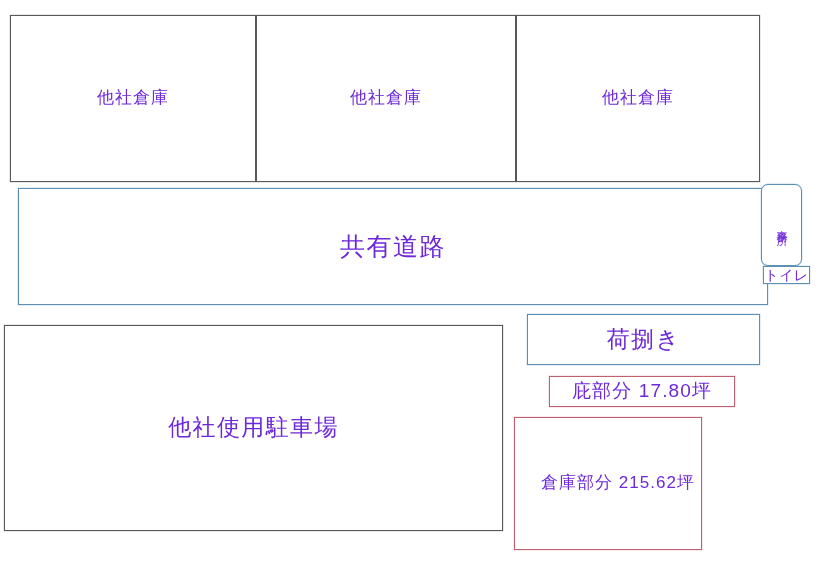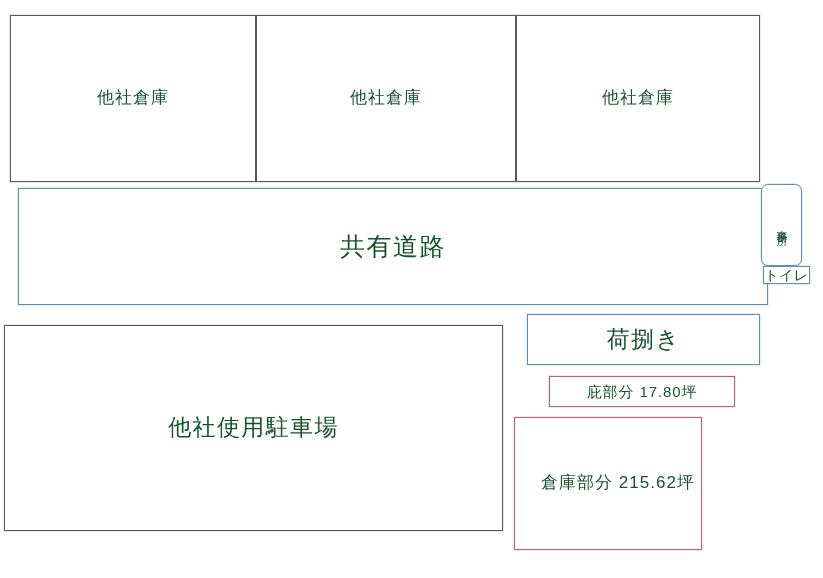--- a/index.html
+++ b/index.html
@@ -17,21 +17,21 @@
     background: #ffffff;
     overflow: hidden;
   }
   .room {
     position: absolute;
     box-sizing: border-box;
     display: flex;
     align-items: center;
     justify-content: center;
     background: #ffffff;
-    color: #14532d;
+    color: #6d28d9;
   }
   .room-label {
     text-align: center;
     line-height: 1.3;
     white-space: nowrap;
     letter-spacing: 0.06em;
   }
 
   
   .edge-gray {
@@ -76,21 +76,21 @@
 
   #storage { left: 514px; top: 417px; width: 188px; height: 133px; padding-left: 20px; }
 
   
   .fs-warehouse { font-size: 17px; }
   .fs-road      { font-size: 25px; }
   .fs-office    { font-size: 11px; }
   .fs-toilet    { font-size: 14px; letter-spacing: 0.02em; }
   .fs-parking   { font-size: 23px; }
   .fs-loading   { font-size: 23px; }
-  .fs-eaves     { font-size: 15px; text-align: right; }
+  .fs-eaves     { font-size: 19px; text-align: right; }
   .fs-storage   { font-size: 17px; }
 </style>
 </head>
 <body>
 
 <div id="floorplan">
 
   <div class="room edge-gray" id="warehouse-a">
     <span class="room-label fs-warehouse">他社倉庫</span>
   </div>

